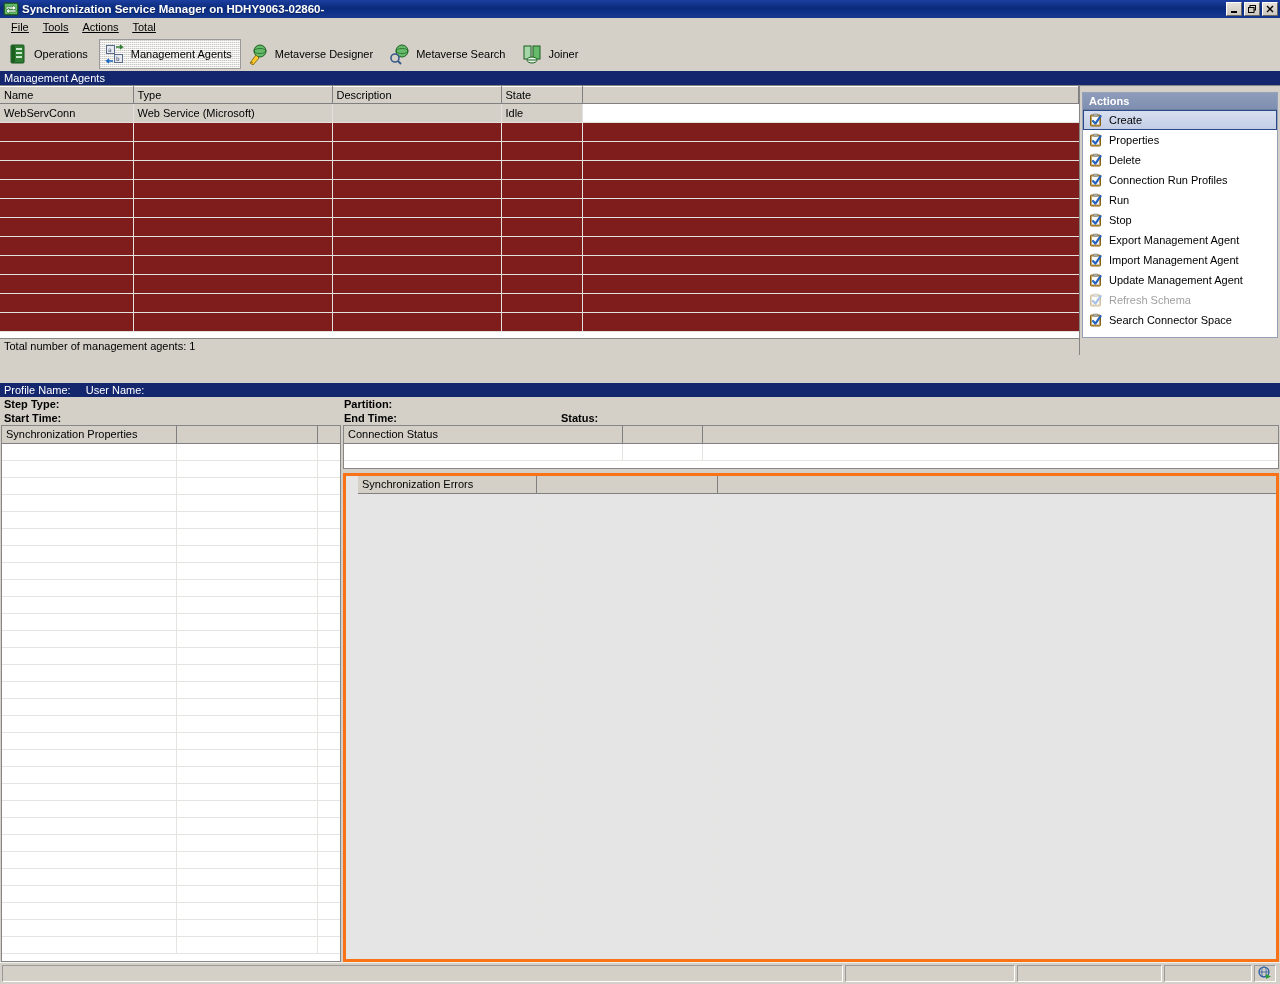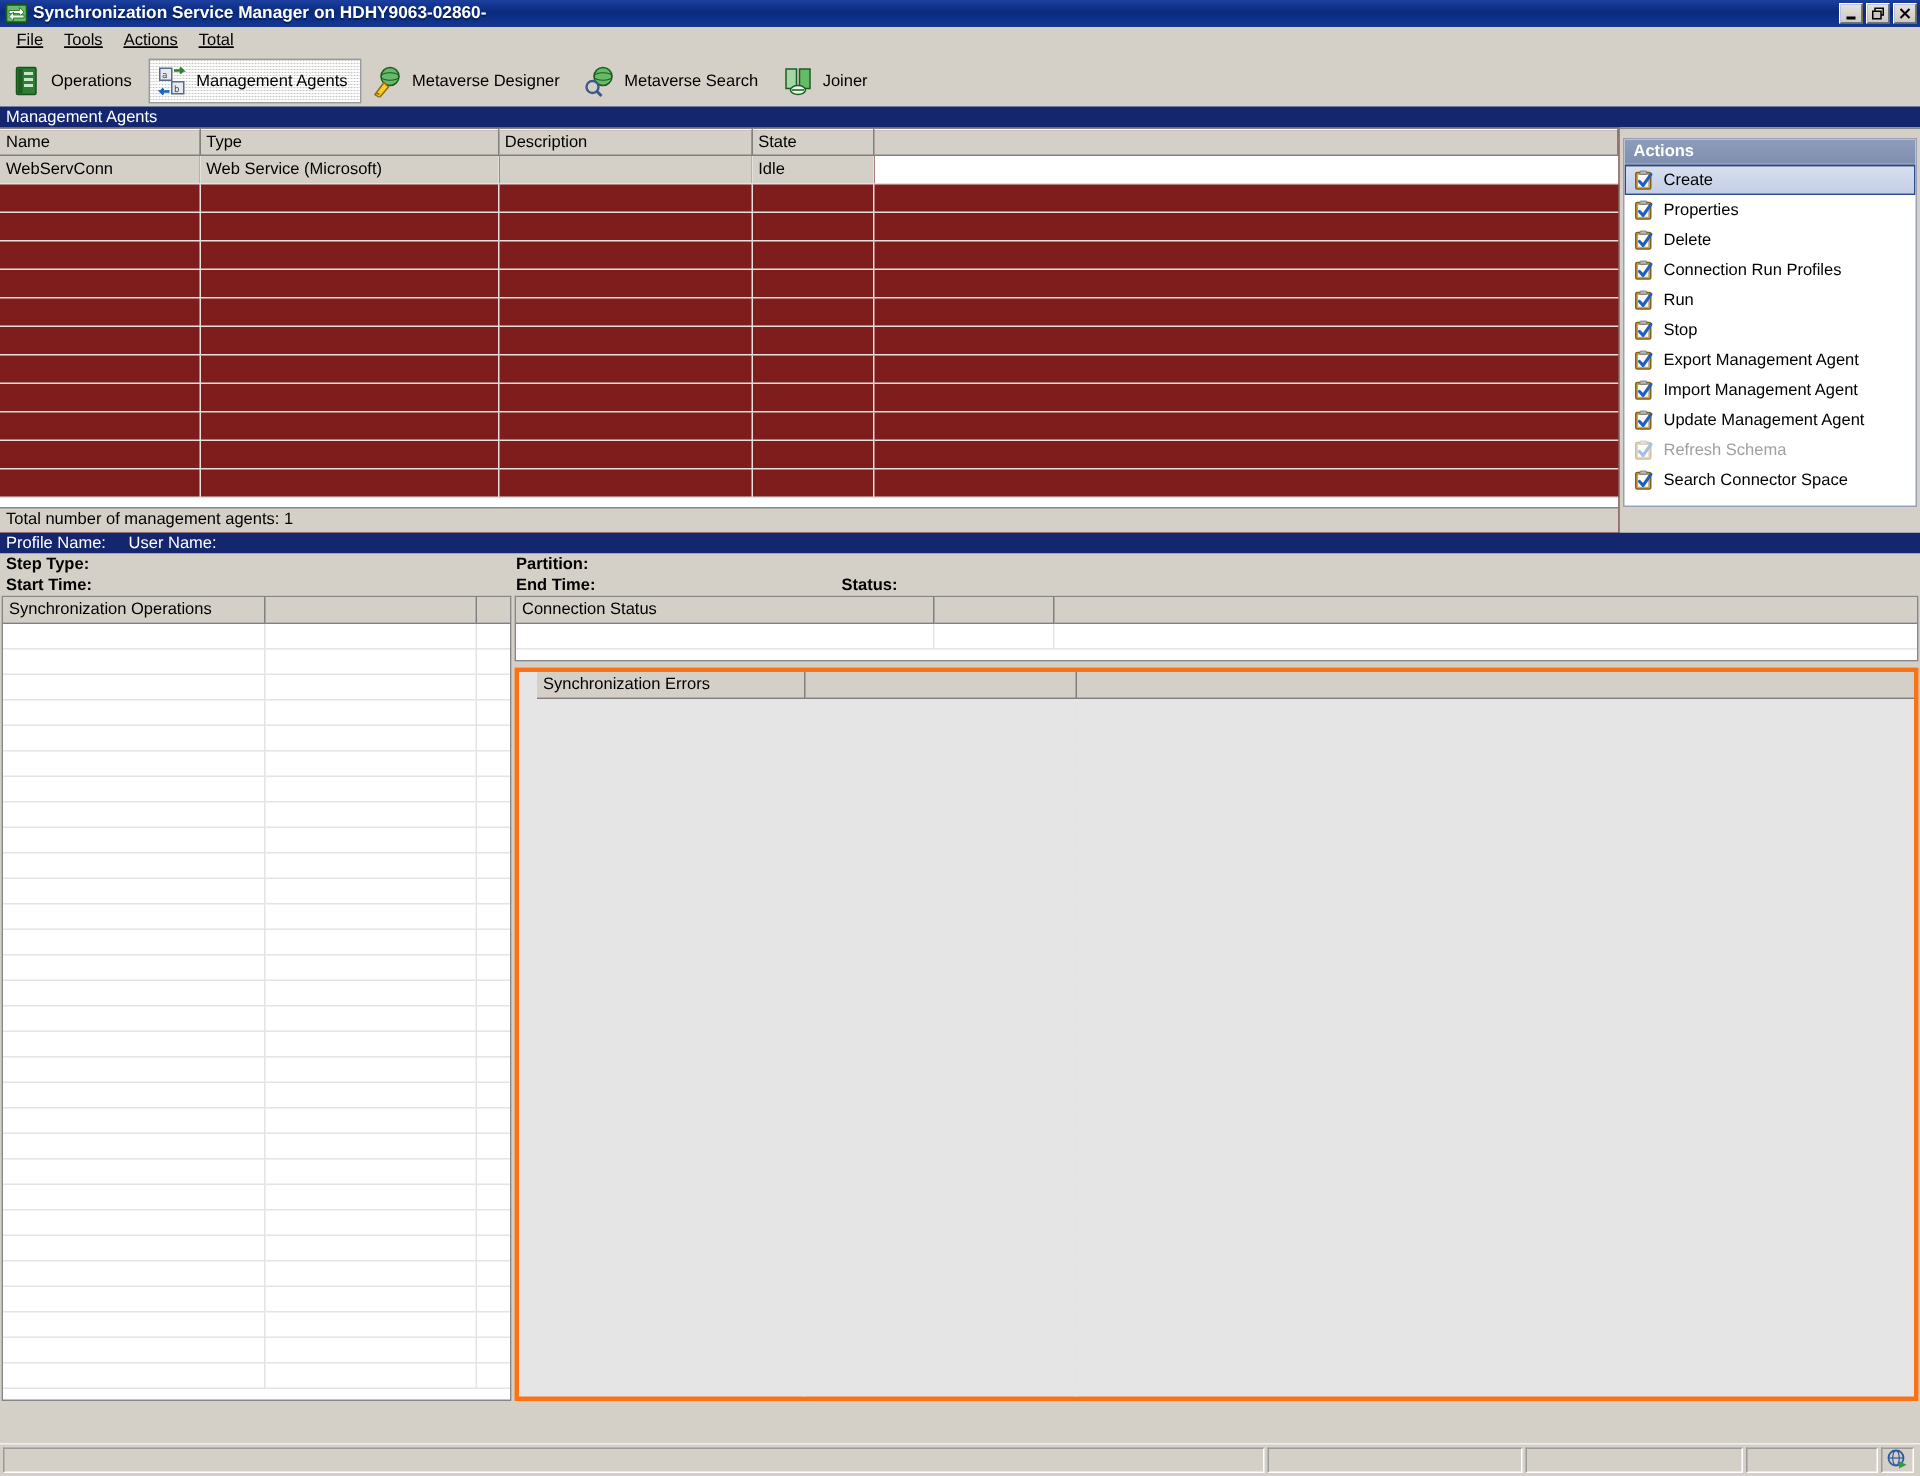--- a/index.html
+++ b/index.html
@@ -163,21 +163,21 @@
     border: 1px solid #2a4a8a;
     background: linear-gradient(to bottom,#d8dff0 0%, #c3cee6 100%);
   }
   .action-item.disabled { color: #a0a0a0; }
   .act-ico { width: 14px; height: 14px; margin-right: 6px; flex: none; position: relative; }
 
   
   #profile-strip {
     background: #13266e; color: #fff;
     height: 14px; line-height: 14px; font-size: 11px;
-    padding-left: 4px; white-space: nowrap;
+    padding-left: 4px; white-space: nowrap; margin-top: 28px;
   }
   #profile-strip span + span { margin-left: 12px; }
 
   #detail-labels {
     background: #d4d0c8;
     height: 28px;
     position: relative;
     font-weight: bold; font-size: 11px;
   }
   #detail-labels .lbl { position: absolute; white-space: nowrap; }
@@ -601,21 +601,21 @@
 
   <div id="sync-stats-pane">
     <table class="blankgrid">
       <colgroup>
           <col style="width:174px">
           <col style="width:141px">
           <col>
         </colgroup>
       <thead>
         <tr>
-          <th>Synchronization Operations</th>
+          <th>Synchronization Properties</th>
           <th></th>
           <th class="last"></th>
         </tr>
       </thead>
       <tbody id="sync-stats-body">
           <tr>
             <td></td>
             <td></td>
             <td class="last"></td>
           </tr>

